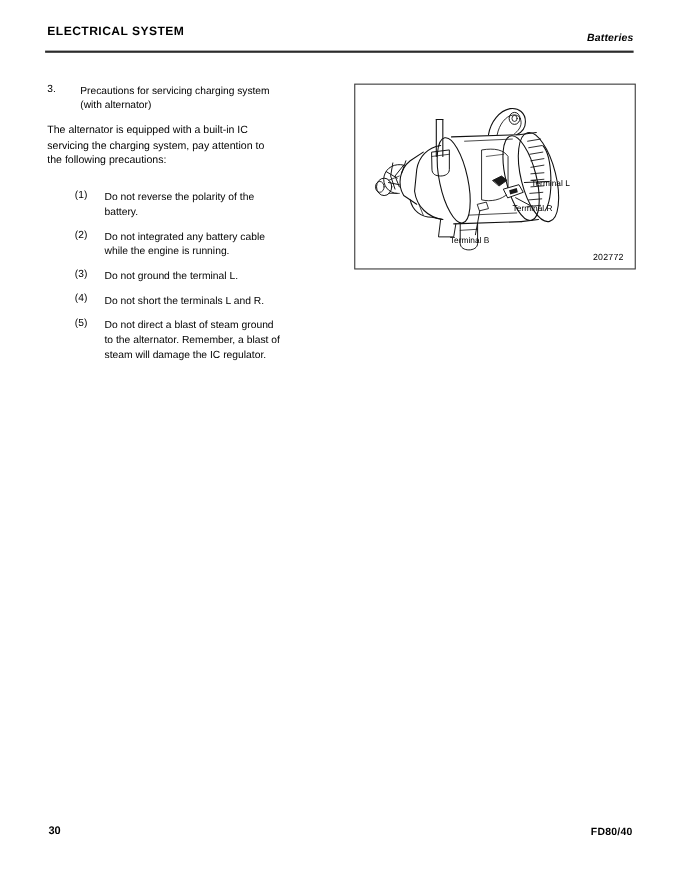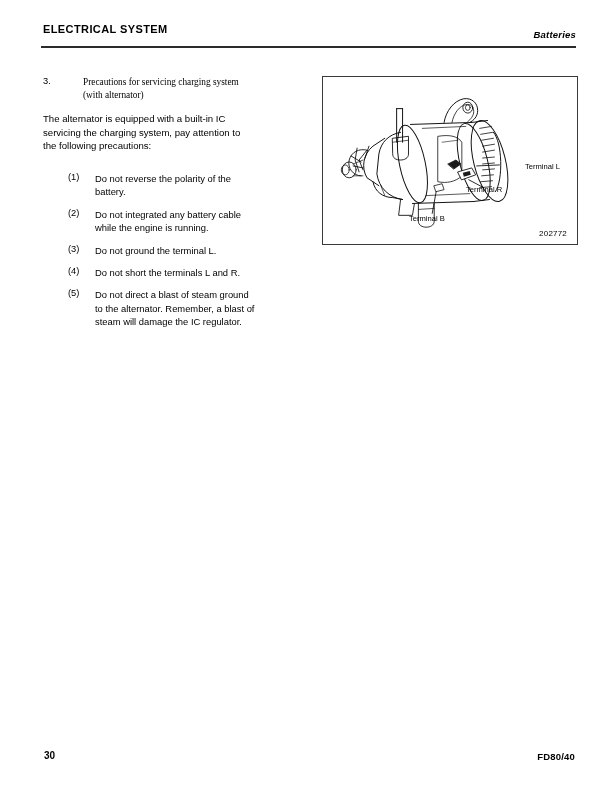--- a/index.html
+++ b/index.html
@@ -57,24 +57,23 @@
     top: 76px;
     width: 260px;
   }
   .section-num {
     position: absolute;
     left: 0;
     top: 0;
     font-size: 9.3px;
   }
   .section-text {
-    margin-left: 40px;
+    margin-left: 30px;
     font-size: 9.3px;
     line-height: 13.2px;
-    font-family: Liberation Serif, serif;
   }
 
   .intro-para {
     position: absolute;
     left: 43px;
     top: 112px;
     width: 258px;
     font-size: 9.6px;
     line-height: 13.6px;
     text-align: justify;
@@ -132,21 +131,21 @@
     top: 0;
     width: 100%;
     height: 100%;
   }
   .fig-label {
     position: absolute;
     font-size: 7.6px;
     font-family: "Liberation Sans", sans-serif;
     white-space: nowrap;
   }
-  .fig-label.l-l { left: 160px; top: 85px; margin-left: 42px; }
+  .fig-label.l-l { left: 160px; top: 85px; }
   .fig-label.l-r { left: 143px; top: 108px; }
   .fig-label.l-b { left: 86px;  top: 137px; }
   .fig-number {
     position: absolute;
     right: 10px;
     bottom: 6px;
     font-size: 8px;
     letter-spacing: 0.2px;
   }
 

